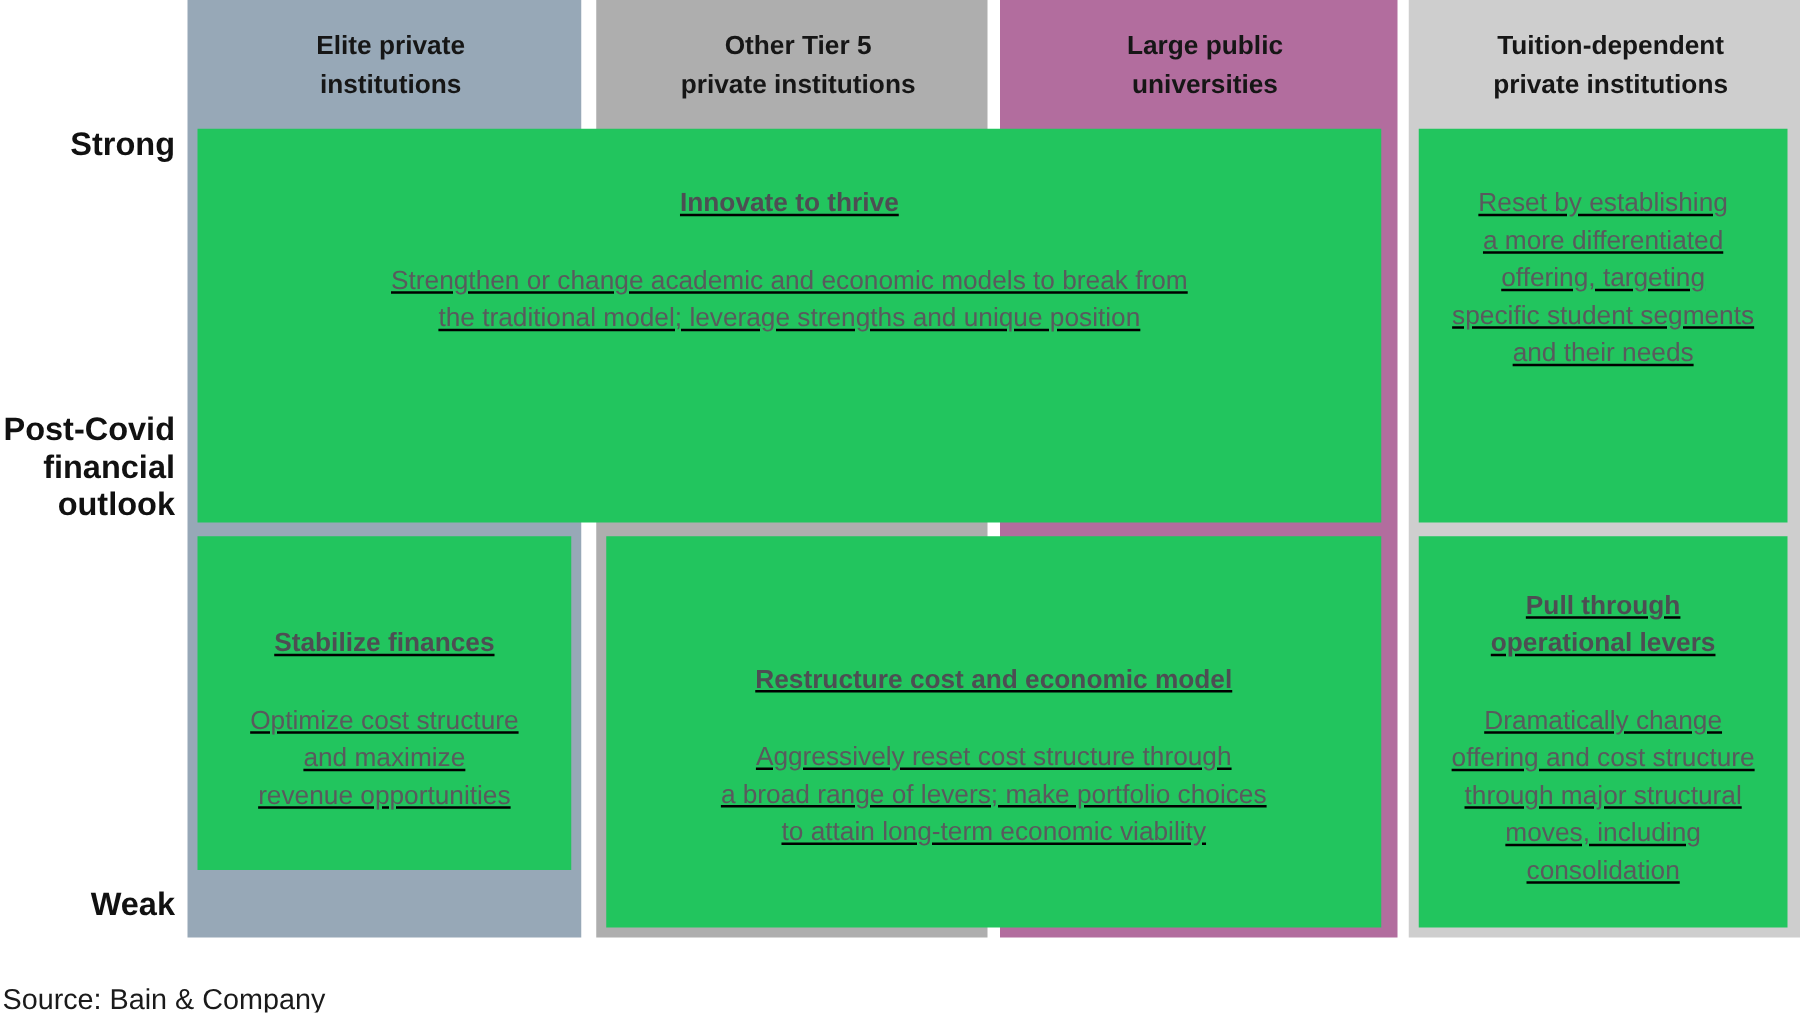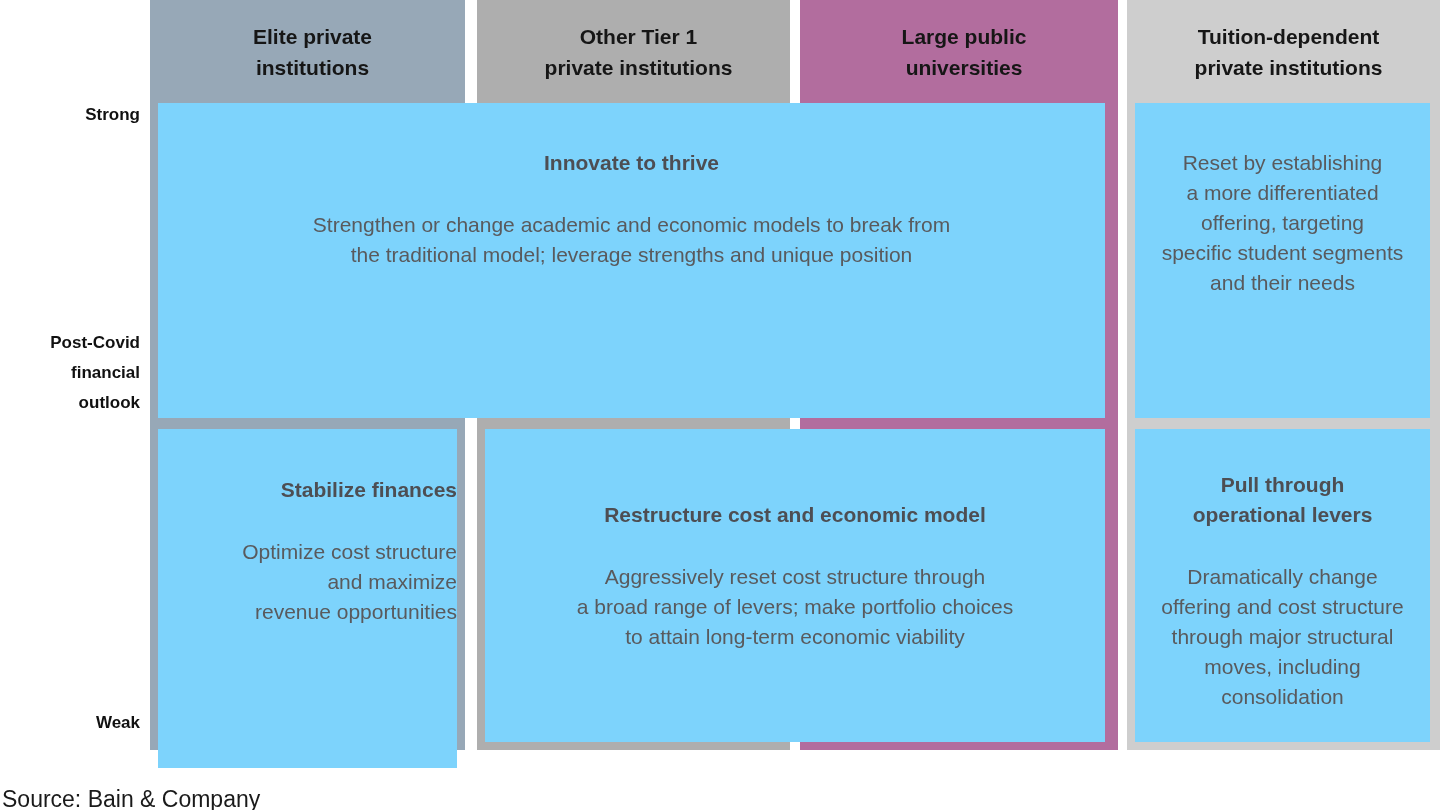--- a/index.html
+++ b/index.html
@@ -37,24 +37,25 @@
     font-weight: bold;
     font-size: 21px;
     line-height: 31px;
     color: #161616;
     margin-left: 10px;
   }
 
   
   .cell {
     position: absolute;
-    background: #7dd3fc;
+    background: #22c55e;
     text-align: center;
     z-index: 2;
     box-sizing: border-box;
+    text-decoration: underline;
   }
   .cell-title {
     font-weight: bold;
     font-size: 21px;
     line-height: 30px;
     color: #4d4e53;
     margin-bottom: 32px;
     white-space: pre-line;
   }
   .cell-body {
@@ -63,21 +64,21 @@
     color: #595a5d;
     white-space: pre-line;
   }
 
   
   .side-label {
     position: absolute;
     right: 1300px;
     text-align: right;
     font-weight: bold;
-    font-size: 17px;
+    font-size: 26px;
     line-height: 30px;
     color: #111111;
     white-space: pre-line;
   }
 
   .source-note {
     position: absolute;
     left: 2px;
     top: 786px;
     font-size: 23px;
@@ -91,21 +92,21 @@
 
   <div class="lane" style="left: 150px; width: 315px; background-color: rgb(151, 168, 183);">
     <div class="colhead">
       <span class="prelined">Elite private
 institutions</span>
     </div>
   </div>
 
   <div class="lane" style="left: 477px; width: 313px; background-color: rgb(174, 174, 174);">
     <div class="colhead">
-      <span class="prelined">Other Tier 1
+      <span class="prelined">Other Tier 5
 private institutions</span>
     </div>
   </div>
 
   <div class="lane" style="left: 800px; width: 318px; background-color: rgb(178, 109, 158);">
     <div class="colhead">
       <span class="prelined">Large public
 universities</span>
     </div>
   </div>
@@ -124,28 +125,28 @@
   </div>
 
   <div class="cell" style="left:1135px; top:103px; width:295px; height:315px; padding-top:45px;">
     <div class="cell-body">Reset by establishing
 a more differentiated
 offering, targeting
 specific student segments
 and their needs</div>
   </div>
 
-  <div class="cell" style="left:158px; top:429px; width:299px; height:339px; padding-top:46px;text-align:right;">
+  <div class="cell" style="left:158px; top:429px; width:299px; height:267px; padding-top:71px;">
     <div class="cell-title">Stabilize finances</div>
     <div class="cell-body">Optimize cost structure
 and maximize
 revenue opportunities</div>
   </div>
 
-  <div class="cell" style="left:485px; top:429px; width:620px; height:313px; padding-top:71px;">
+  <div class="cell" style="left:485px; top:429px; width:620px; height:313px; padding-top:100px;">
     <div class="cell-title">Restructure cost and economic model</div>
     <div class="cell-body">Aggressively reset cost structure through
 a broad range of levers; make portfolio choices
 to attain long-term economic viability</div>
   </div>
 
   <div class="cell" style="left:1135px; top:429px; width:295px; height:313px; padding-top:41px;">
     <div class="cell-title">Pull through
 operational levers</div>
     <div class="cell-body">Dramatically change

